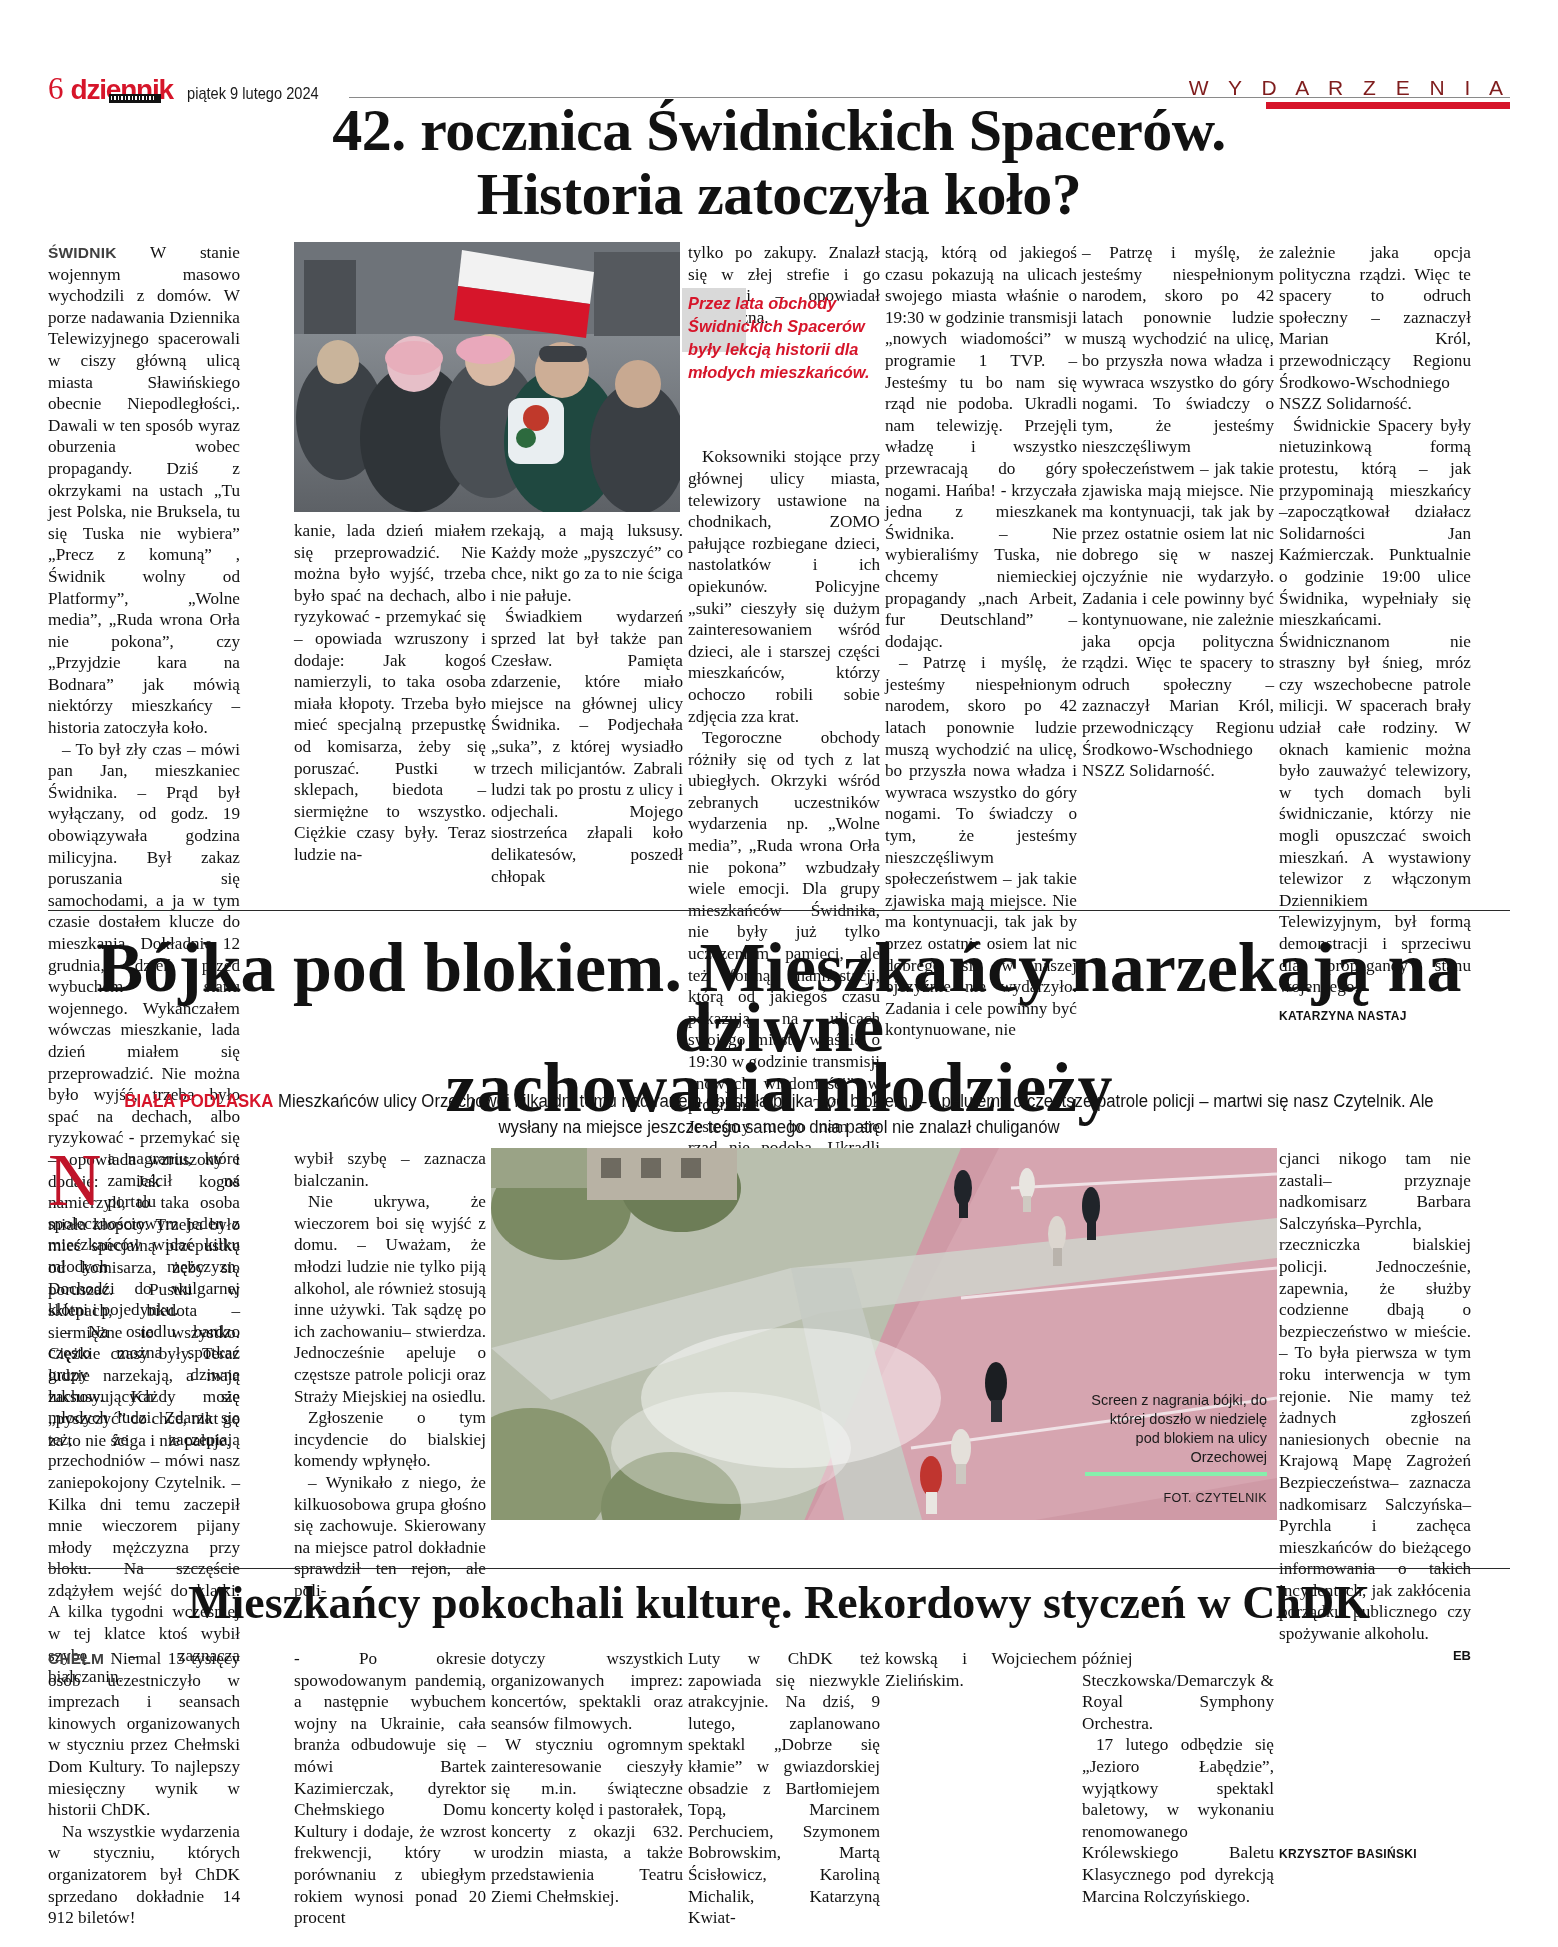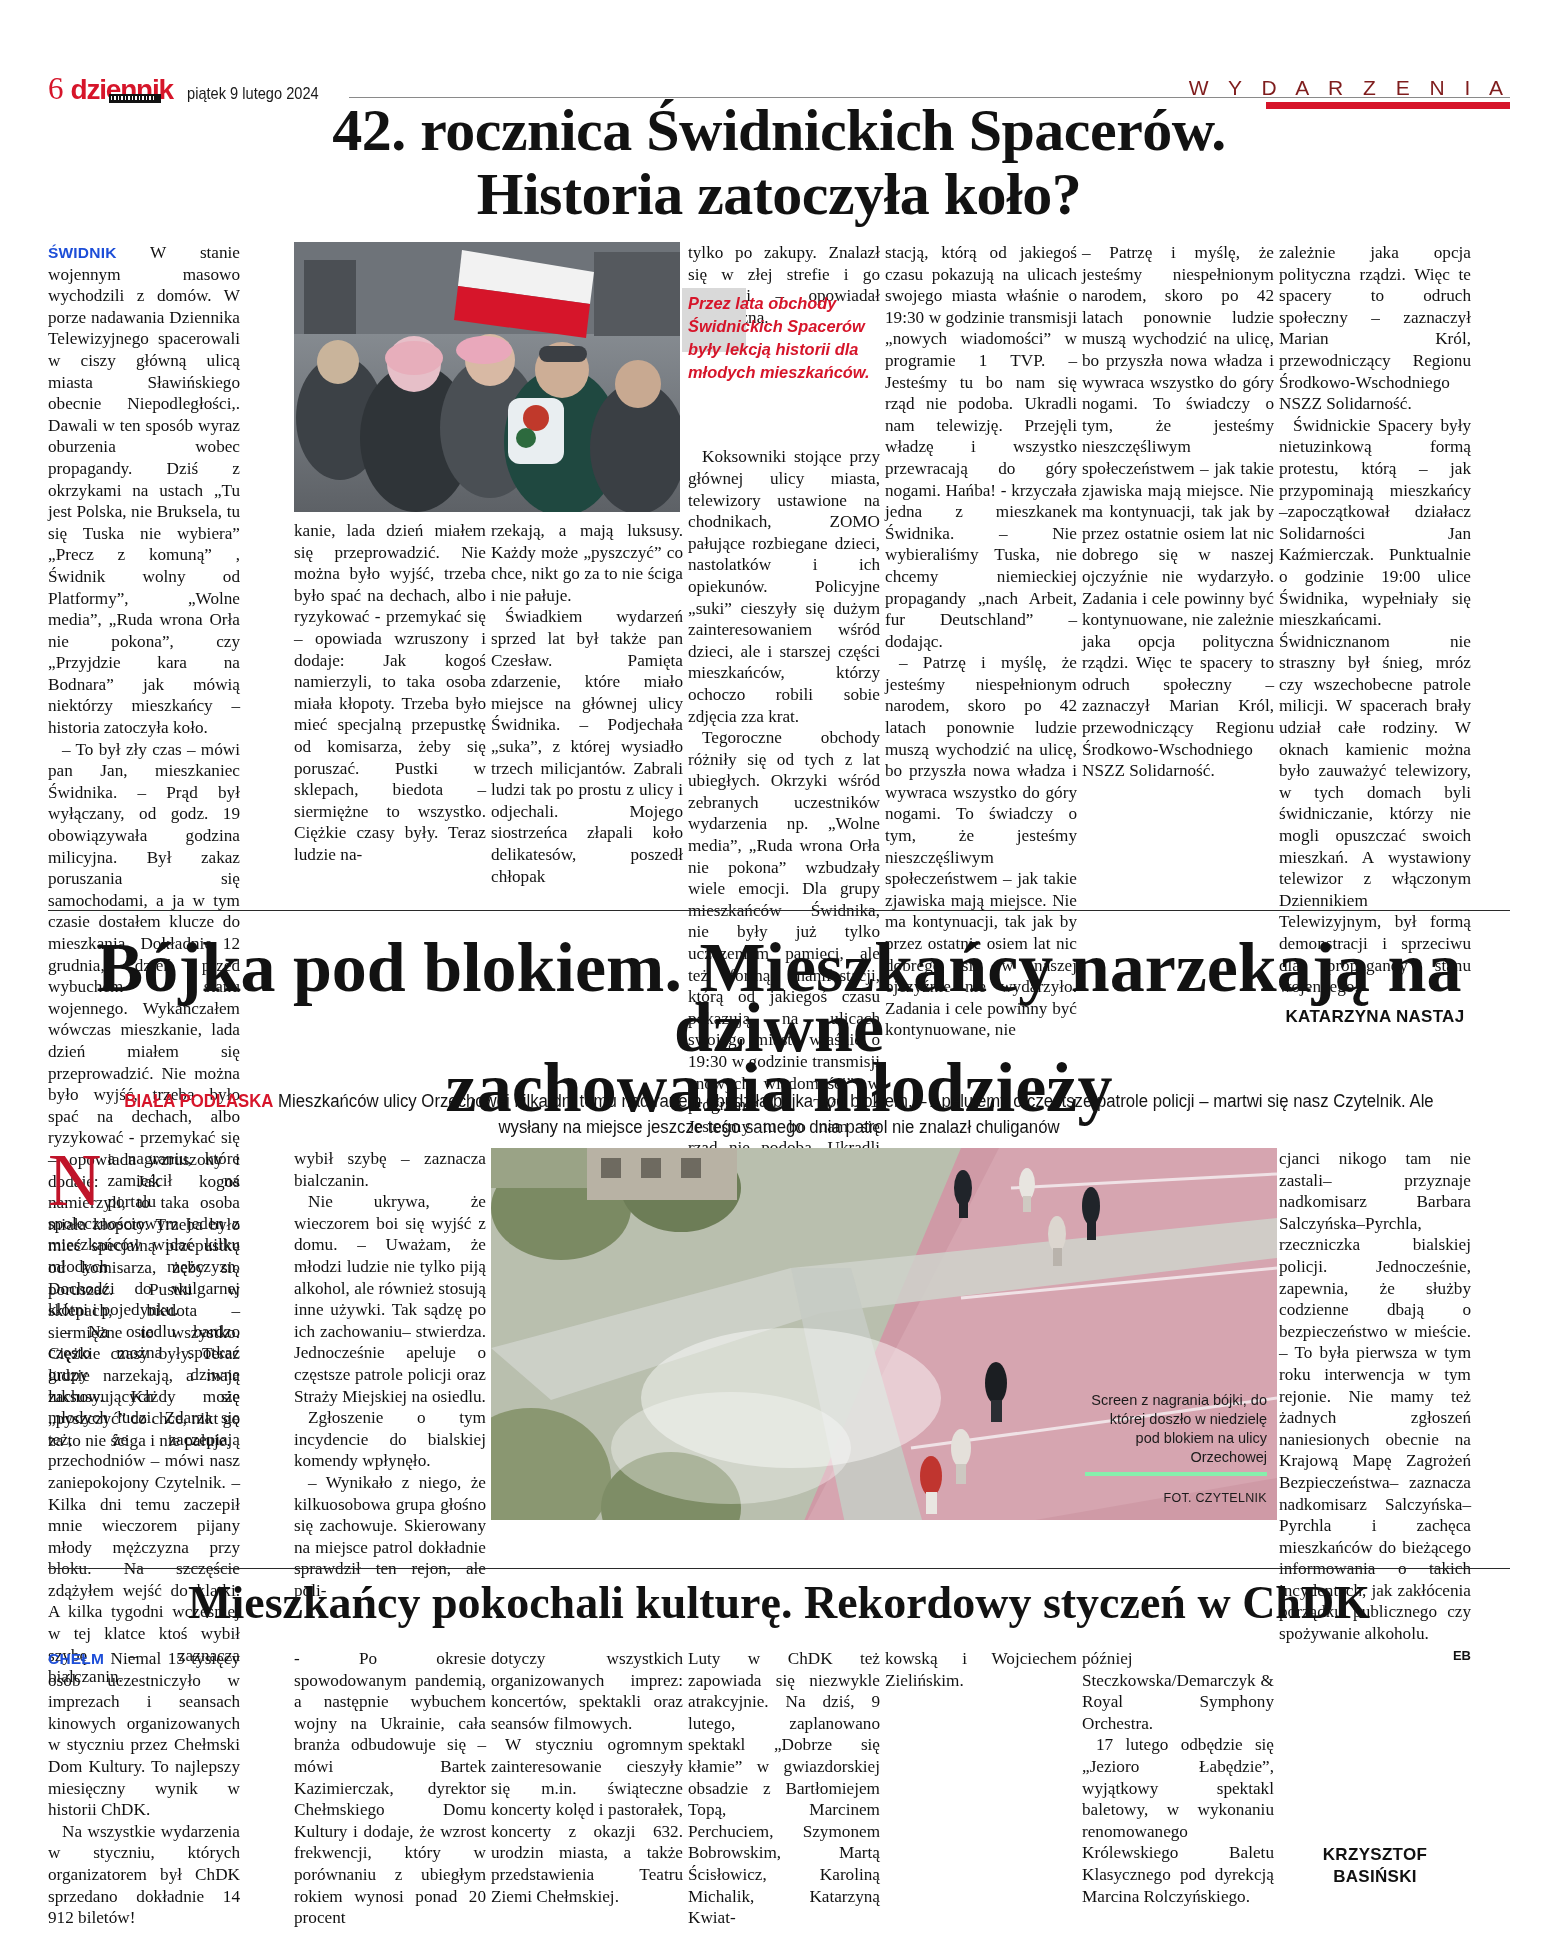--- a/index.html
+++ b/index.html
@@ -36,33 +36,33 @@
   .a1{position:absolute;left:48px;top:242px;width:1462px;height:650px;}
   .col{position:absolute;top:0;font-size:17.2px;line-height:21.6px;text-align:justify;
       font-family:"Liberation Serif",serif;hyphens:auto;}
   .c1{left:0;width:192px;}
   .c2{left:246px;width:192px;}
   .c3{left:443px;width:192px;}
   .c4{left:640px;width:192px;}
   .c5{left:837px;width:192px;}
   .c6{left:1034px;width:192px;}
   .c7{left:1231px;width:192px;}
-  .kicker{color:#1d4ed8;font-family:"Liberation Sans",sans-serif;font-weight:bold;font-size:15.5px;letter-spacing:.2px;}
+  .kicker{color:#404040;font-family:"Liberation Sans",sans-serif;font-weight:bold;font-size:15.5px;letter-spacing:.2px;}
   .col p{margin:0;text-indent:14px;}
   .col p.first{text-indent:0;}
 
   .photo1{position:absolute;left:246px;top:0;width:386px;height:270px;overflow:hidden;background:#6b6f75;}
 
   
   .pullquote{position:absolute;left:640px;top:50px;width:196px;height:100px;font-family:"Liberation Sans",sans-serif;
      font-style:italic;font-weight:bold;color:#d6152a;font-size:16.4px;line-height:23px;z-index:3;}
   .qmark{position:absolute;left:-8px;top:-6px;font-family:"Liberation Serif",serif;font-style:italic;
      font-weight:bold;font-size:108px;line-height:78px;color:#d9d9d9;z-index:-1;}
 
-  .byline{font-family:"Liberation Sans",sans-serif;font-weight:bold;font-size:17px;text-align:center;letter-spacing:.3px;margin-top:8px;}
+  .byline{font-family:"Liberation Sans",sans-serif;font-weight:bold;font-size:12px;text-align:left;letter-spacing:.3px;margin-top:8px;}
 
   
   .hr-thin{position:absolute;left:48px;width:1462px;height:1px;background:#2a2a2a;}
 
   
   .hl2{position:absolute;left:48px;top:938px;width:1462px;font-size:70px;line-height:60px;}
   .lead2{position:absolute;left:48px;top:1088px;width:1462px;text-align:center;
      font-family:"Liberation Sans",sans-serif;font-size:18px;line-height:26px;color:#131313;
      transform:scaleX(.93);transform-origin:center top;}
   .lead2 .city{color:#d6152a;font-weight:bold;}

